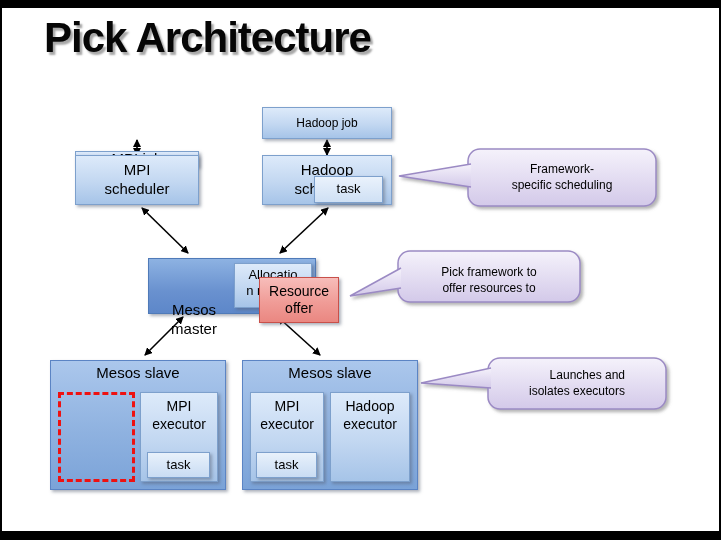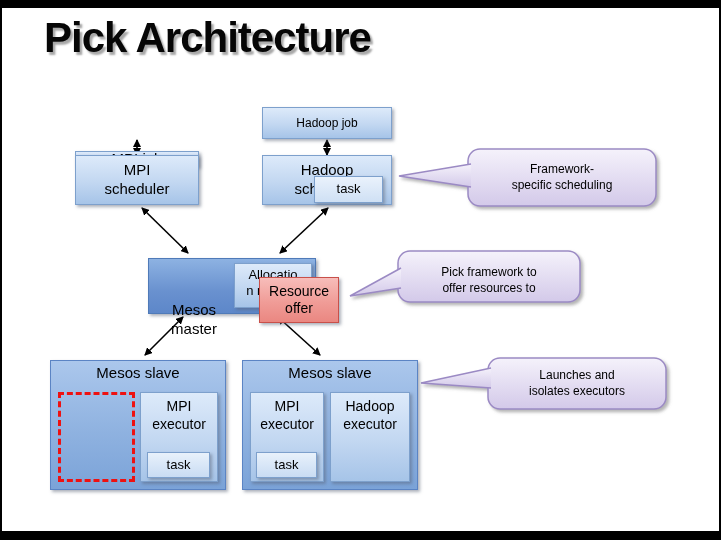--- a/index.html
+++ b/index.html
@@ -89,21 +89,21 @@
 
   .task-box { background:linear-gradient(180deg,#e8f1fb,#c9dcf3); z-index:4; }
   #left-task  { left:147px; top:452px; width:63px; height:26px; font-size:13px; }
   #right-task { left:256px; top:452px; width:61px; height:26px; font-size:13px; }
 
   #diagram-svg { position:absolute; left:0; top:0; z-index:1; pointer-events:none; }
 
   .callout-text { font-size:12px; line-height:1.3; z-index:3; }
   #callout-framework-text { left:470px; top:152px; width:184px; height:51px; }
   #callout-pick-text      { left:400px; top:253px; width:178px; height:56px; }
-  #callout-launches-text  { left:490px; top:360px; width:174px; height:47px; }
+  #callout-launches-text  { left:490px; top:360px; width:174px; height:47px;text-align:right; }
 </style>
 </head>
 <body>
 
 <div class="frame" id="frame-top"></div>
 <div class="frame" id="frame-bottom"></div>
 <div class="frame" id="frame-left"></div>
 <div class="frame" id="frame-right"></div>
 
 <div class="title">Pick Architecture</div>

